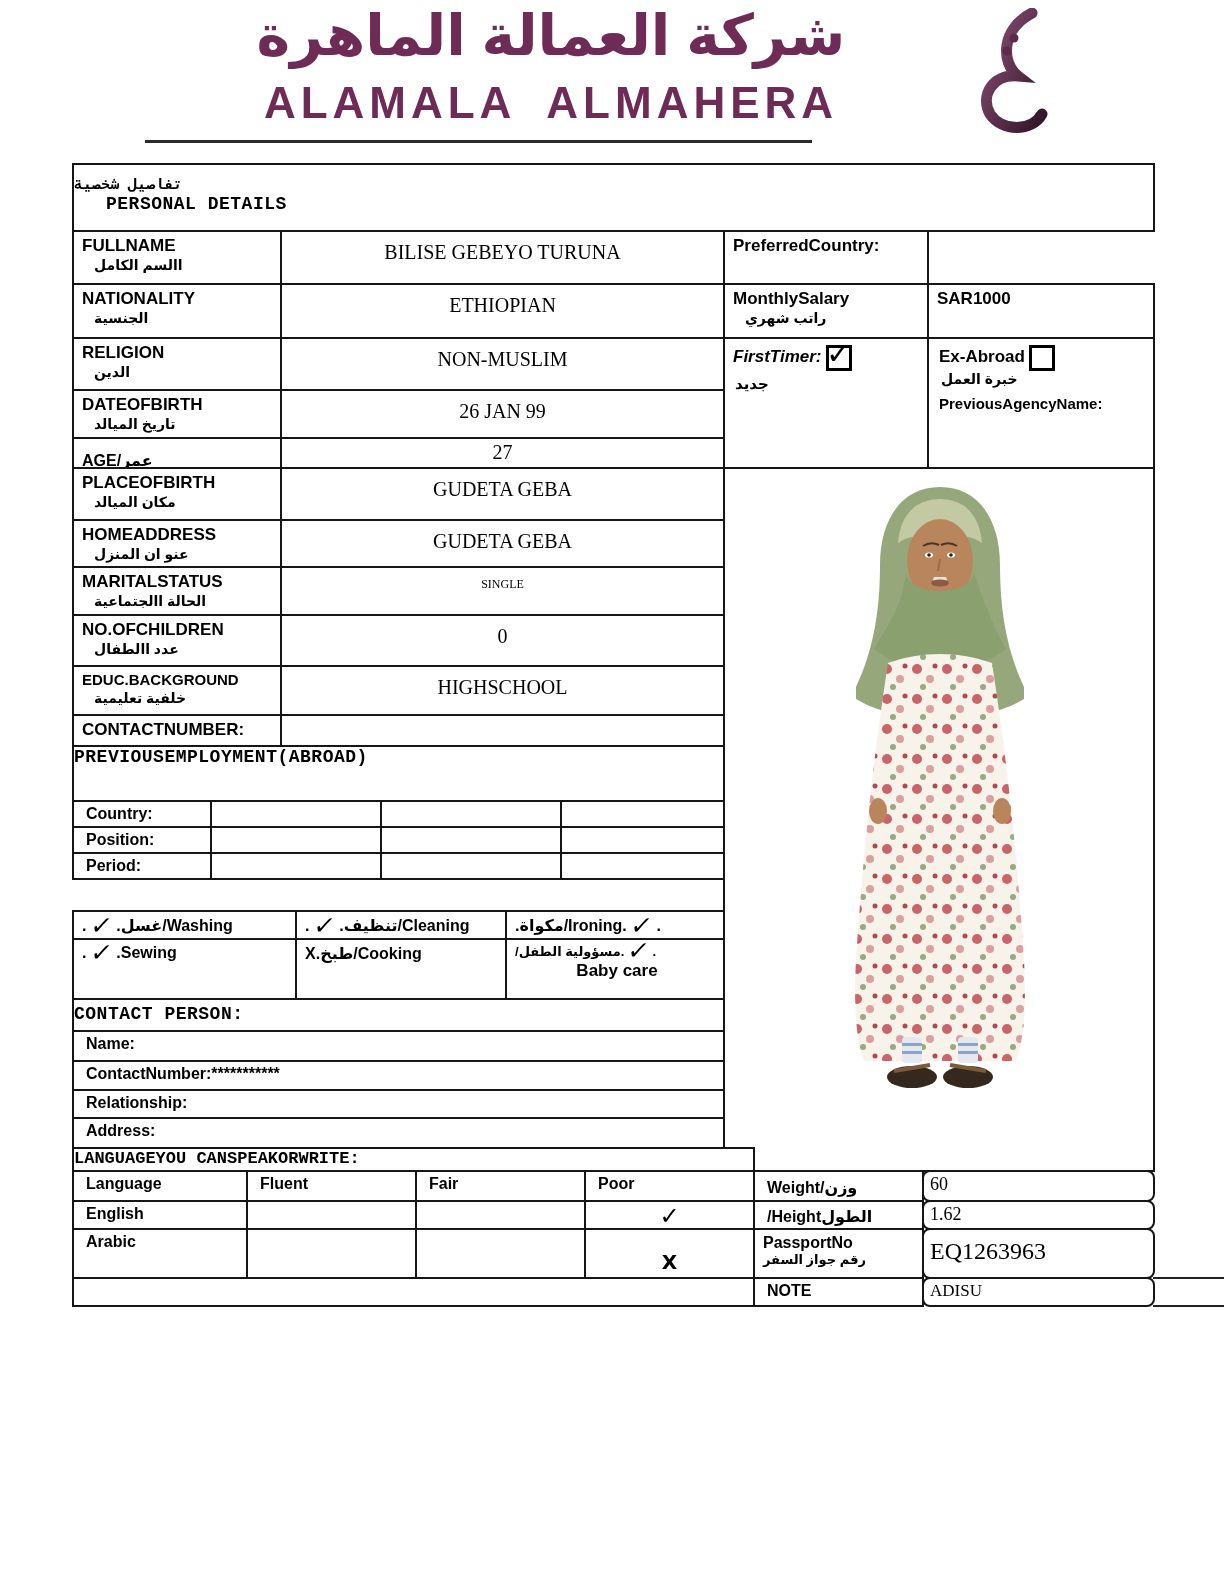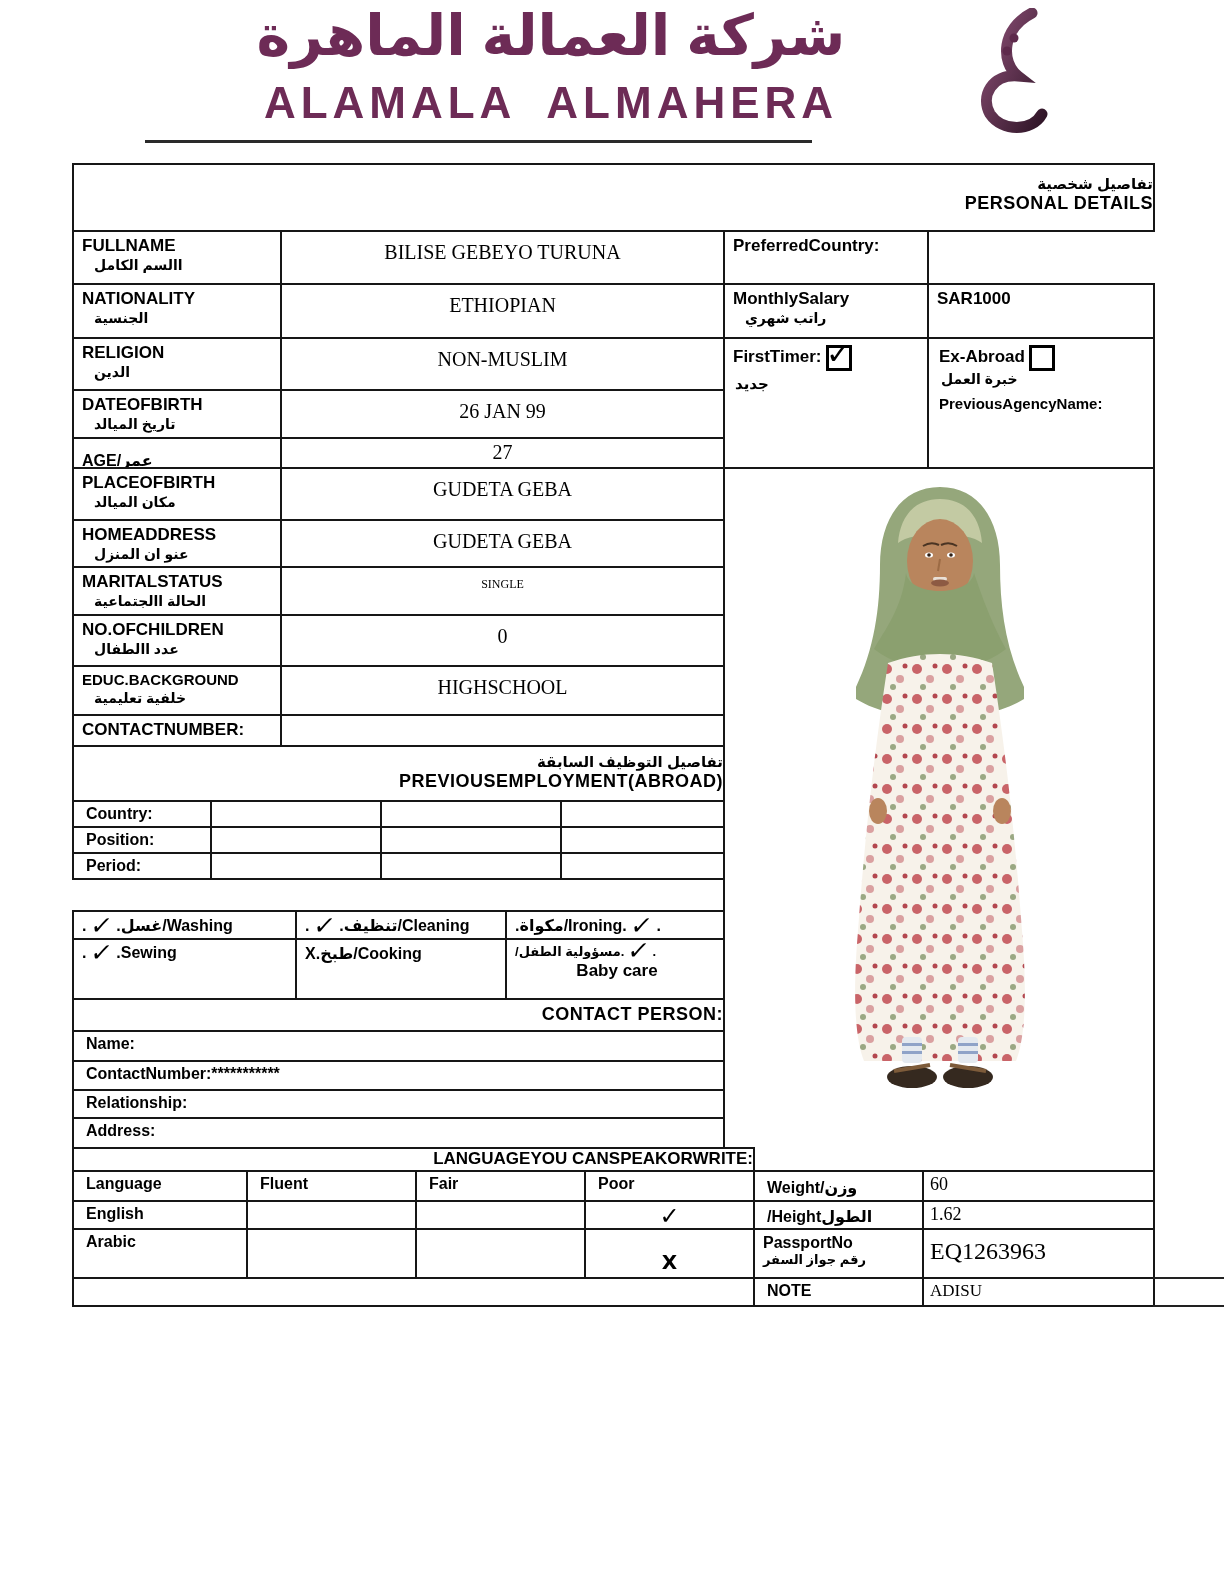--- a/index.html
+++ b/index.html
@@ -2,22 +2,22 @@
 <html><head>
 <meta charset="utf-8">
 <style>
   html,body{margin:0;padding:0;background:#ffffff;}
   .sheet{position:relative;width:1224px;height:1584px;background:#fff;overflow:hidden;
          font-family:"Liberation Sans","DejaVu Sans",sans-serif;color:#000;}
   .cell{position:absolute;border:2px solid #161616;box-sizing:border-box;background:#fff;}
   .lbl{font-weight:bold;font-size:17px;line-height:1.2;padding:4px 0 0 8px;}
   .lbl .ar{display:block;font-size:14px;font-weight:bold;padding-left:12px;margin-top:1px;}
   .val{font-family:"Liberation Serif","DejaVu Serif",serif;font-size:20px;text-align:center;padding-top:9px;}
-  .vtl{font-family:"Liberation Serif","DejaVu Serif",serif;font-size:18px;text-align:left;padding:2px 0 0 6px;}
-  .hdrcell{text-align:right;font-weight:bold;}
+  .vtl{font-family:"Liberation Serif","DejaVu Serif",serif;font-size:18px;text-align:left;padding:2px 0 0 6px;border-radius:8px;}
+  .hdrcell{text-align:left;font-weight:bold;font-family:Liberation Mono, monospace;}
   .hdrcell .ar{display:block;font-size:15px;font-weight:bold;}
   .hdrcell .en{display:block;font-size:18px;font-weight:bold;letter-spacing:.5px;}
   .small-lbl{font-weight:bold;font-size:16px;padding:3px 0 0 12px;}
   .checkbox{display:inline-flex;width:26px;height:26px;border:3px solid #000;box-sizing:border-box;
             align-items:center;justify-content:center;vertical-align:middle;margin-left:4px;}
   .checkbox .mark{font-size:30px;font-weight:bold;line-height:0;margin-top:-8px;font-family:"DejaVu Sans",sans-serif;}
   .hw{font-weight:bold;font-size:16px;padding:4px 4px 0 8px;}
   .hw-check{font-size:25px;font-weight:bold;display:inline-block;transform:skewX(-10deg);
             vertical-align:-3px;line-height:0;font-family:"DejaVu Sans",sans-serif;}
   .hw-line2{font-weight:bold;font-size:17px;text-align:center;margin-top:2px;}
@@ -75,21 +75,21 @@
   </div>
   <div class="cell lbl" style="left:927px;top:283px;width:228px;height:56px;">SAR1000</div>
 
   <div class="cell lbl" style="left:72px;top:337px;width:210px;height:54px;">
     <span>RELIGION</span>
     <span class="ar">الدين</span>
   </div>
   <div class="cell val" style="left:280px;top:337px;width:445px;height:54px;">NON-MUSLIM</div>
 
   <div class="cell" style="left:723px;top:337px;width:206px;height:132px;padding:6px 0 0 8px;">
-    <span class="lbl" style="padding:0;">FirstTimer:</span><span class="checkbox">
+    <span class="lbl" style="padding:0;font-style:italic;">FirstTimer:</span><span class="checkbox">
         <span class="mark">✓</span>
       </span>
     <div class="lbl" style="padding:4px 0 0 2px;font-size:15px;">جديد</div>
   </div>
 
   <div class="cell" style="left:927px;top:337px;width:228px;height:132px;padding:6px 0 0 10px;">
     <span class="lbl" style="padding:0;">Ex-Abroad</span><span class="checkbox">
         <span class="mark"></span>
       </span>
     <div style="font-weight:bold;font-size:14px;padding-left:2px;">خبرة العمل</div>
@@ -178,21 +178,20 @@
   <div class="cell lbl" style="left:72px;top:665px;width:210px;height:51px;font-size:15px;">
     <span>EDUC.BACKGROUND</span>
     <span class="ar">خلفية تعليمية</span>
   </div>
   <div class="cell val" style="left:280px;top:665px;width:445px;height:51px;">HIGHSCHOOL</div>
 
   <div class="cell lbl" style="left:72px;top:714px;width:210px;height:33px;padding-top:4px;">CONTACTNUMBER:</div>
   <div class="cell" style="left:280px;top:714px;width:445px;height:33px;"></div>
 
   <div class="cell hdrcell" style="left:72px;top:745px;width:653px;height:57px;">
-    <span class="ar" style="margin-top:6px;">تفاصيل التوظيف السابقة</span>
     <span class="en">PREVIOUSEMPLOYMENT(ABROAD)</span>
   </div>
   <div class="cell small-lbl" style="left:72px;top:800px;width:140px;height:28px;">Country:</div>
   <div class="cell" style="left:210px;top:800px;width:172px;height:28px;"></div>
   <div class="cell" style="left:380px;top:800px;width:182px;height:28px;"></div>
   <div class="cell" style="left:560px;top:800px;width:165px;height:28px;"></div>
   <div class="cell small-lbl" style="left:72px;top:826px;width:140px;height:28px;">Position:</div>
   <div class="cell" style="left:210px;top:826px;width:172px;height:28px;"></div>
   <div class="cell" style="left:380px;top:826px;width:182px;height:28px;"></div>
   <div class="cell" style="left:560px;top:826px;width:165px;height:28px;"></div>

